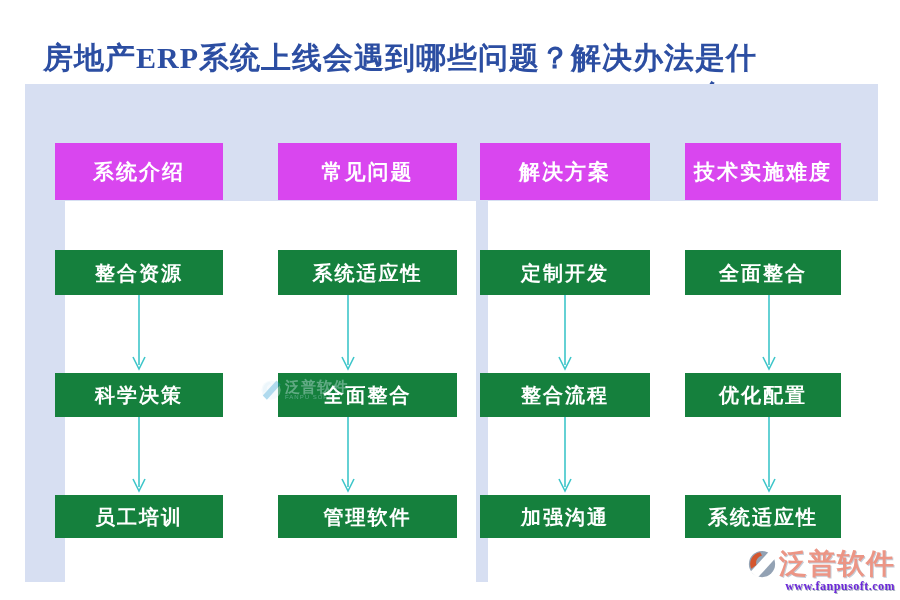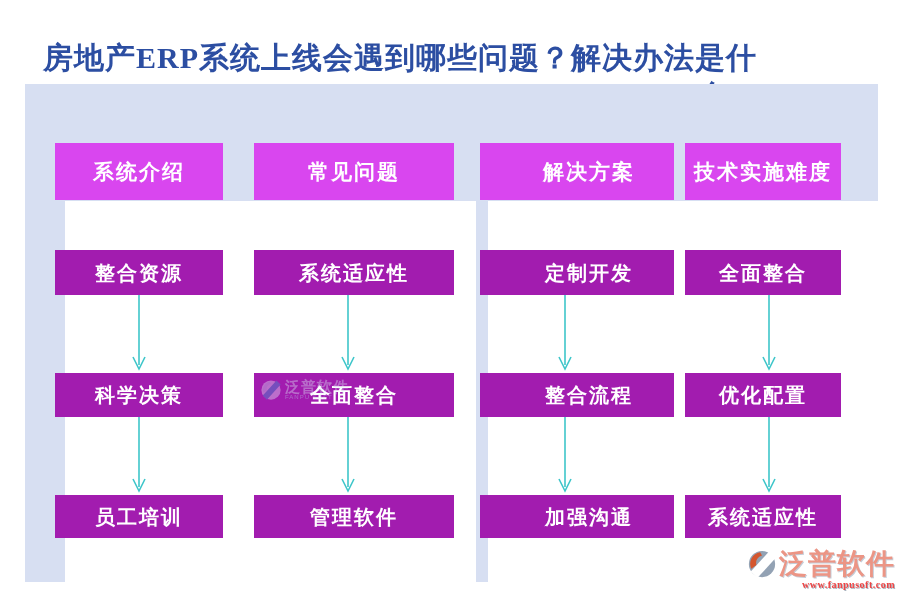--- a/index.html
+++ b/index.html
@@ -22,25 +22,25 @@
   .panel{position:absolute;top:117px;height:442px;background:#ffffff;}
   .panel-left{left:40px;width:411px;}
   .panel-right{left:463px;width:400px;}
 
   .node{
     position:absolute;display:flex;align-items:center;justify-content:center;
     color:#ffffff;font-weight:bold;font-size:20px;letter-spacing:2px;
     text-align:center;line-height:1;
   }
   .header{background:#d946ef;}
-  .step{background:#a21caf;}
+  .step{background:#15803d;}
   
   .c1{left:55px;width:168px;}
-  .c2{left:254px;width:200px;}
-  .c3{left:480px;width:170px;padding-left:24px;}
+  .c2{left:278px;width:179px;}
+  .c3{left:480px;width:170px;}
   .c4{left:685px;width:156px;}
   
   .r1{top:143px;height:57px;font-size:21px;}
   .r2{top:250px;height:45px;}
   .r3{top:373px;height:44px;}
   .r4{top:495px;height:43px;}
 
   .arrow{position:absolute;width:16px;height:76px;}
   .ar1{top:295px;}
   .ar2{top:417px;}
@@ -60,21 +60,21 @@
 
   .footer-logo{position:absolute;left:747px;top:549px;width:148px;z-index:6;}
   .footer-logo .logo-row{display:flex;align-items:center;gap:2px;}
   .logo-name{
     font-size:28px;font-weight:bold;color:#EC9585;letter-spacing:1px;
     font-family:"Liberation Serif",serif;line-height:30px;
     text-shadow:1px 1px 0 #C5CDD8;
   }
   .logo-url{
     margin-top:0px;text-align:right;
-    font-size:10px;font-weight:bold;color:#ef4444;
+    font-size:12px;font-weight:bold;color:#6d28d9;
     font-family:"Liberation Serif",serif;
     text-shadow:1px 1px 0 #AAB4BF;letter-spacing:0.5px;
   }
 </style>
 </head>
 <body>
 
 <h1 class="title">房地产ERP系统上线会遇到哪些问题？解决办法是什么？</h1>
 
 <div class="canvas">

